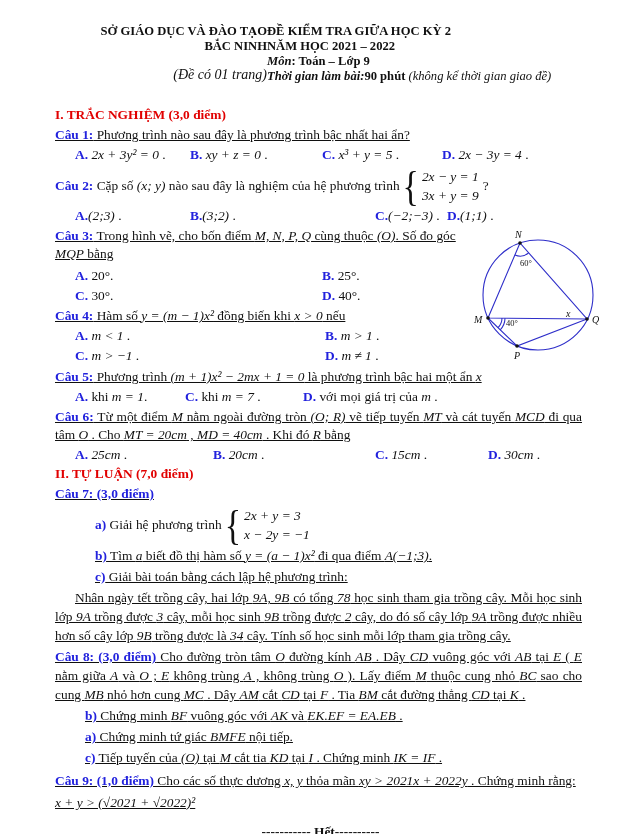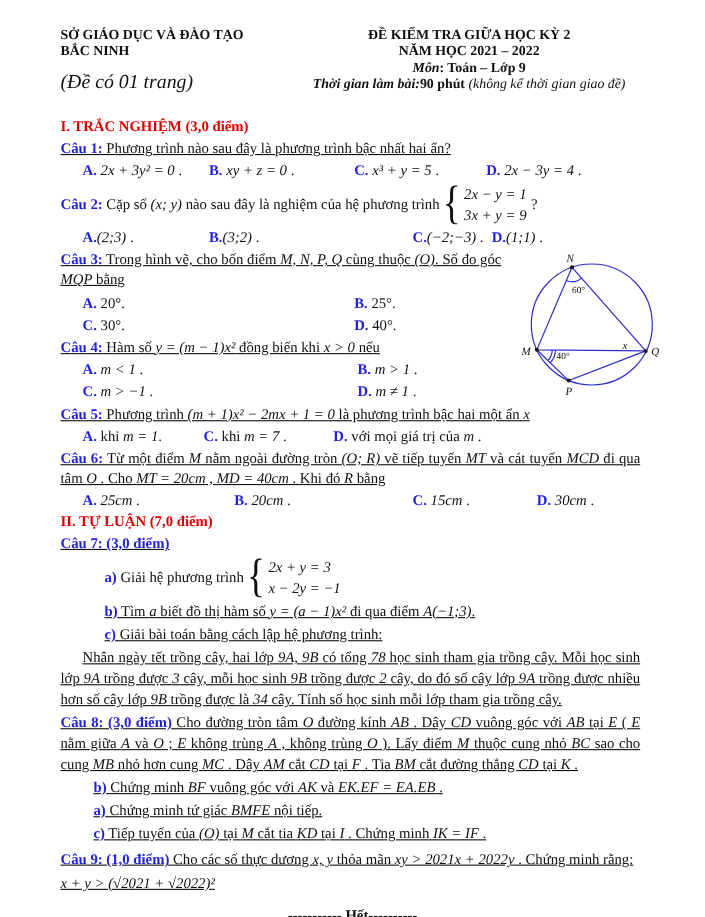--- a/index.html
+++ b/index.html
@@ -9,23 +9,23 @@
   }
   html,body{margin:0;padding:0;}
   body{
     width:641px;height:834px;background:#ffffff;color:#101010;
     font-family:"Liberation Serif","DejaVu Serif",serif;
     font-size:13.4px;line-height:18px;overflow:hidden;
   }
   .page{padding:24px 55px 0 55px;}
   
   .hdr{display:flex;line-height:15px;font-size:12.6px;}
-  .hdr-left{width:212px;text-align:left;}
-  .hdr-right{flex:1;text-align:center;}
-  .note{margin-top:13px;font-size:18px;}
+  .hdr-left{width:212px;text-align:right;}
+  .hdr-right{flex:1;text-align:left;}
+  .note{margin-top:13px;font-size:14px;}
   .b{font-weight:700;}
   .i{font-style:italic;}
   .bi{font-weight:700;font-style:italic;}
   .u{text-underline-offset:3px;}
   
   .sec-h{color:var(--red);font-weight:700;margin:22px 0 0 0;}
   .sec-h2{color:var(--red);font-weight:700;margin:1px 0 0 0;}
   .qlabel{color:var(--blue);font-weight:700;}
   .run-m,.math{font-style:italic;}
   p.q{margin:2px 4px 0 0;text-decoration:underline;}

